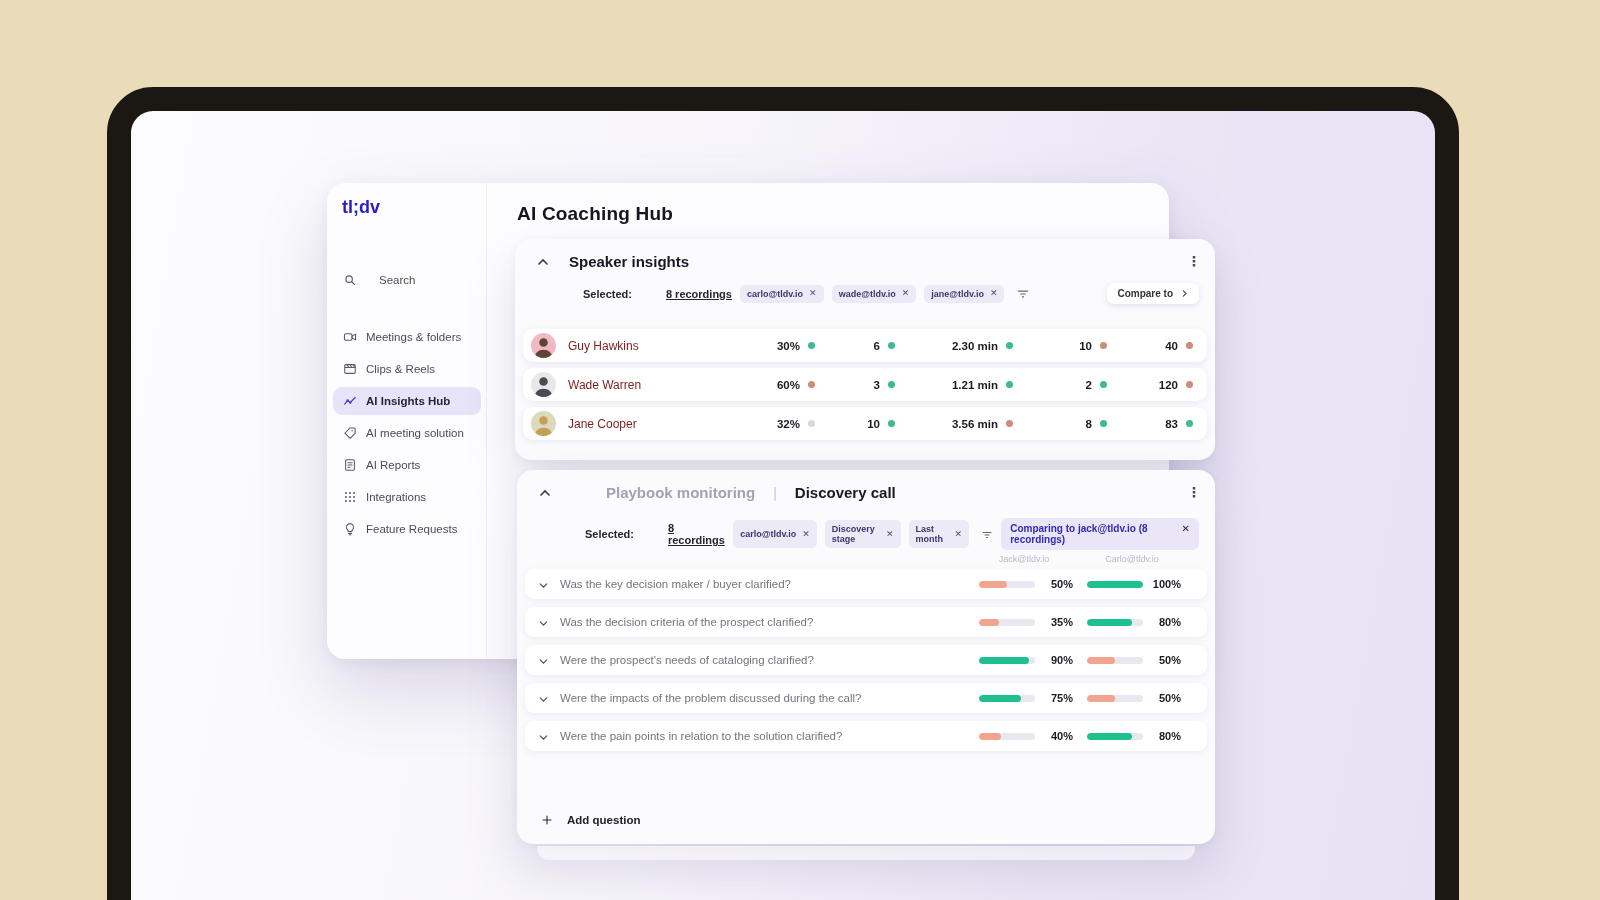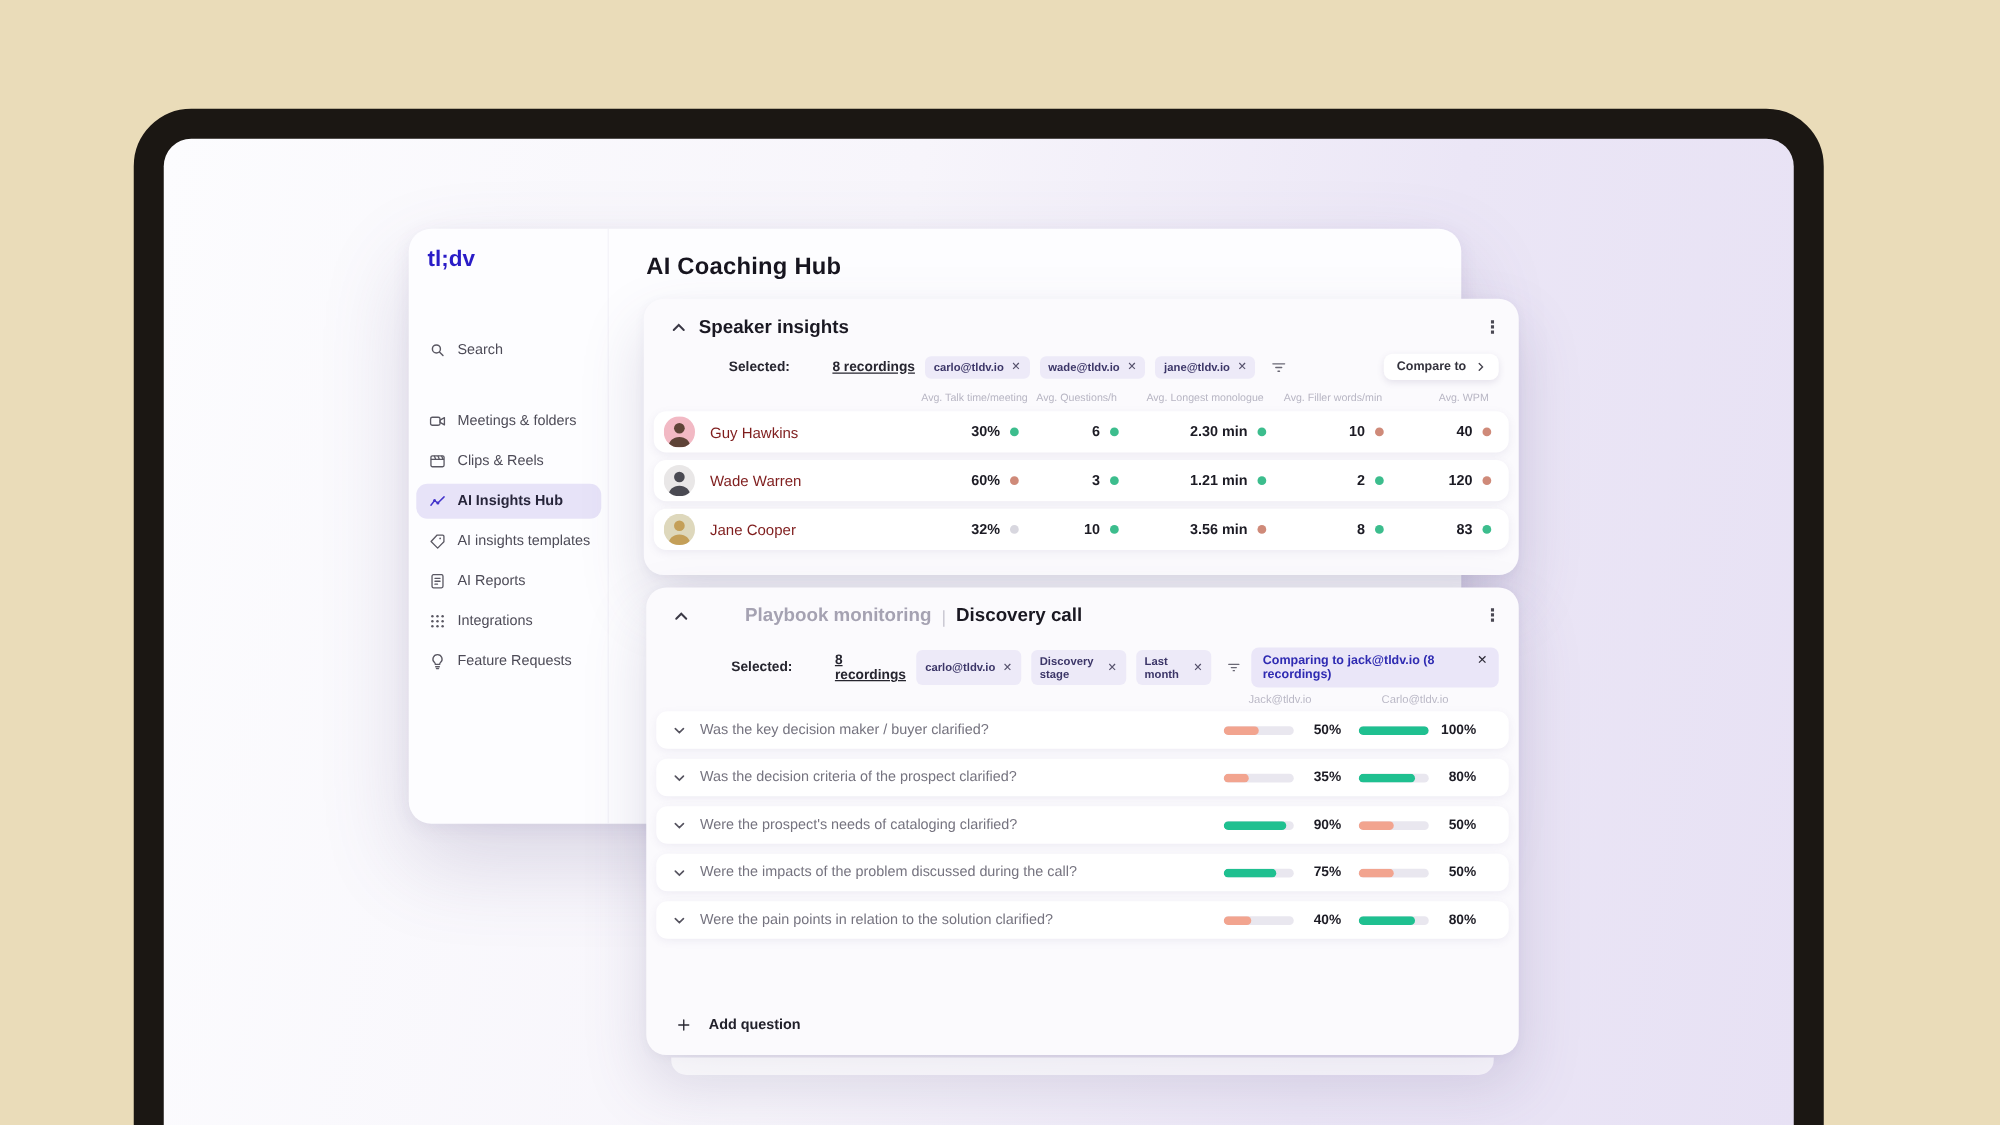--- a/index.html
+++ b/index.html
@@ -13,39 +13,39 @@
   .app-window{position:absolute;left:196px;top:72px;width:842px;height:476px;
     background:#fdfdff;border-radius:18px;
     box-shadow:0 30px 70px rgba(93,82,135,.20),0 4px 14px rgba(93,82,135,.08);}
   .page-title{position:absolute;left:190px;top:20px;font-size:19px;font-weight:700;
     color:#17151f;letter-spacing:.2px;}
   
   .sidebar{position:absolute;left:0;top:0;width:160px;height:100%;
     border-right:1px solid #efeef5;box-sizing:border-box;border-radius:18px 0 0 18px;}
   .logo{position:absolute;left:15px;top:14px;font-size:18px;font-weight:800;color:#2a1cc7;}
   .search-item{position:absolute;left:6px;top:84px;width:146px;height:26px;display:flex;
-    align-items:center;gap:9px;padding-left:10px;box-sizing:border-box;border-radius:8px;
+    align-items:center;gap:22px;padding-left:10px;box-sizing:border-box;border-radius:8px;
     color:#4d4b57;font-size:11.5px;cursor:pointer;}
   .side-nav{position:absolute;left:6px;top:140px;width:148px;display:flex;
     flex-direction:column;gap:4px;}
   .side-item{height:28px;display:flex;align-items:center;gap:9px;padding-left:10px;
     border-radius:9px;color:#4d4b57;font-size:11.5px;cursor:pointer;}
   .side-item.active{background:#e7e3f8;color:#27253a;font-weight:700;}
   .side-item.active .s-icon{color:#4334cb;}
   .s-icon{width:14px;height:14px;color:#5a5863;display:inline-flex;}
   .s-icon svg,.i svg{width:100%;height:100%;}
   
   .card{position:absolute;background:#fbfafd;border-radius:16px;
     box-shadow:0 24px 50px rgba(90,78,130,.18),0 2px 8px rgba(90,78,130,.06);}
   .card-speaker{left:384px;top:128px;width:700px;height:221px;}
   .card-playbook{left:386px;top:359px;width:698px;height:374px;}
   .ghost-strip{position:absolute;left:406px;top:735px;width:658px;height:14px;
     border-radius:0 0 12px 12px;background:rgba(255,255,255,.6);}
   .card-head{position:absolute;left:20px;top:14px;right:16px;display:flex;
-    align-items:center;gap:8px;}
+    align-items:center;gap:18px;}
   .card-title{font-size:15px;font-weight:700;color:#1a1822;}
   .card-title-muted{font-size:15px;font-weight:700;color:#a5a2b2;margin-left:35px;}
   .title-sep{color:#c9c7d2;font-size:14px;}
   .chev-btn{width:16px;height:16px;color:#3a3845;cursor:pointer;display:inline-flex;}
   .kebab{margin-left:auto;color:#4a4853;font-size:14px;font-weight:700;cursor:pointer;
     letter-spacing:0;line-height:5px;width:12px;text-align:center;}
   .filter-row{position:absolute;left:22px;right:16px;display:flex;align-items:center;gap:8px;}
   .sel-label{font-size:11px;font-weight:700;color:#26252f;margin-left:46px;}
   .sel-count{font-size:11px;font-weight:700;color:#26252f;text-decoration:underline;cursor:pointer;margin-left:26px;}
   .chip{display:inline-flex;align-items:center;gap:6px;background:#edeaf8;border-radius:5px;
@@ -142,21 +142,21 @@
               </span>
               <span>AI Insights Hub</span>
             </div>
             <div class="side-item">
               <span class="s-icon">
                 <svg viewBox="0 0 24 24" fill="none" stroke="currentColor" stroke-width="1.8" stroke-linejoin="round">
                   <path d="M11.5 3.5H19a1.8 1.8 0 011.8 1.8v7.5l-8.6 8.6-9-9z"></path>
                   <circle cx="15.6" cy="8.2" r="1.2" fill="currentColor" stroke="none"></circle>
                 </svg>
               </span>
-              <span>AI insights templates</span>
+              <span>AI meeting solution</span>
             </div>
             <div class="side-item">
               <span class="s-icon">
                 <svg viewBox="0 0 24 24" fill="none" stroke="currentColor" stroke-width="1.8" stroke-linecap="round" stroke-linejoin="round">
                   <rect x="4.5" y="3" width="15" height="18" rx="2"></rect>
                   <path d="M8.5 8h7M8.5 12h7M8.5 16h3.5"></path>
                 </svg>
               </span>
               <span>AI Reports</span>
             </div>
@@ -222,28 +222,20 @@
         <span class="funnel"><svg viewBox="0 0 24 24" fill="none" stroke="currentColor" stroke-width="2" stroke-linecap="round">
               <path d="M4 7h16M8 12h8M11 17h2"></path>
             </svg></span>
         <span class="compare-btn">
           <span>Compare to</span>
           <span class="i"><svg viewBox="0 0 24 24" fill="none" stroke="currentColor" stroke-width="3" stroke-linecap="round">
                 <path d="M9 5l7 7-7 7"></path>
               </svg></span>
         </span>
       </div>
-      <div class="col-heads tbl-grid" id="si-cols">
-          <div></div>
-          <div class="col-head">Avg. Talk time/meeting</div>
-          <div class="col-head">Avg. Questions/h</div>
-          <div class="col-head">Avg. Longest monologue</div>
-          <div class="col-head">Avg. Filler words/min</div>
-          <div class="col-head">Avg. WPM</div>
-        </div>
       <div class="tbl-rows" id="si-rows">
           <div class="tbl-row tbl-grid">
             <div class="name-cell">
               <span class="avatar">
                 <svg viewBox="0 0 24 24">
                   <rect width="24" height="24" fill="#f2b9c4"></rect>
                   <circle cx="12" cy="9.2" r="4.1" fill="#5e4337"></circle>
                   <path d="M3.5 24c0-4.8 3.8-8 8.5-8s8.5 3.2 8.5 8z" fill="#5e4337"></path>
                 </svg>
               </span>

